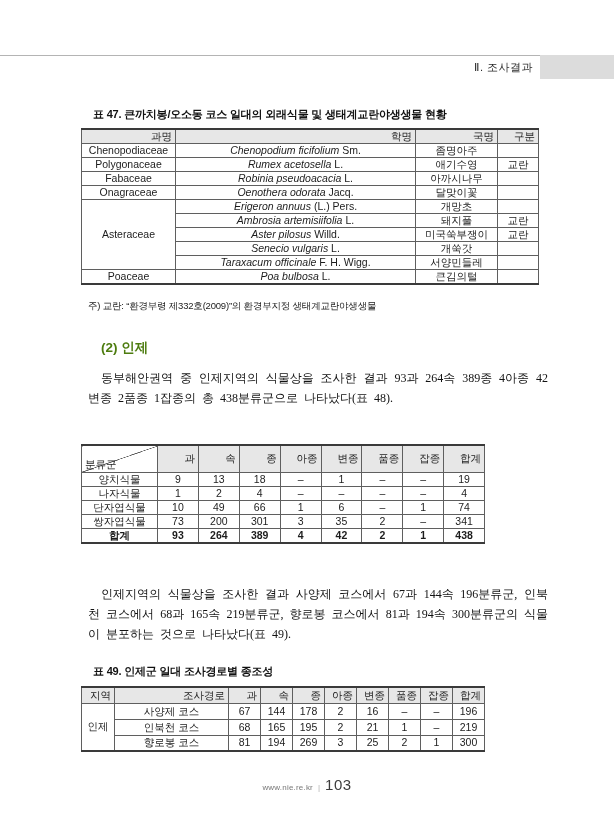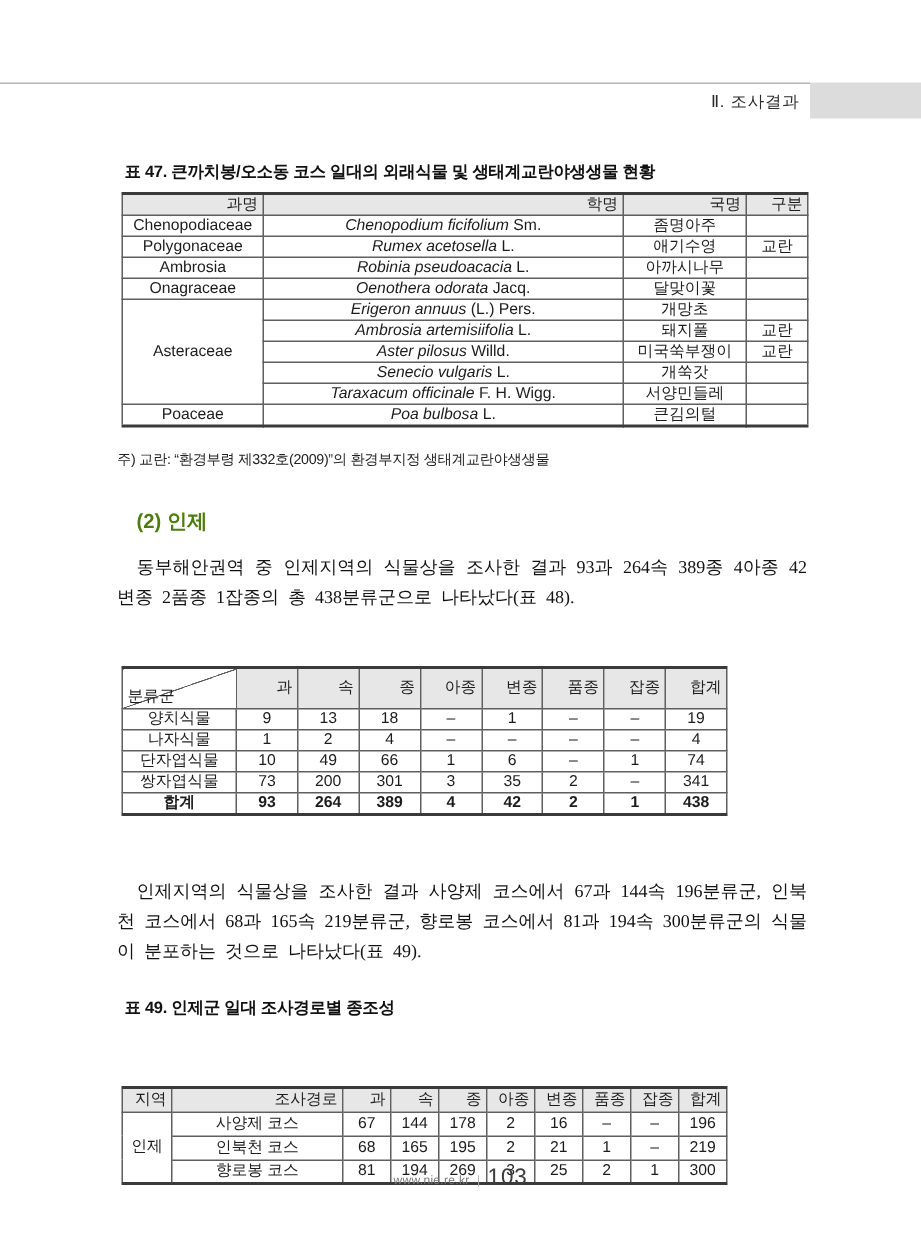--- a/index.html
+++ b/index.html
@@ -9,21 +9,21 @@
     margin:0 auto; overflow:hidden;
     font-family:"Liberation Sans", sans-serif; color:#1c1c1c;
   }
   
   .head-rule { position:absolute; top:55px; left:0; width:540px; height:1px; background:#b4b4b4; }
   .head-title { position:absolute; top:60px; left:0; width:533px; text-align:right;
     font-size:11px; color:#2b2b2b; letter-spacing:.5px; }
   .head-box { position:absolute; top:55px; left:540px; width:74px; height:24px; background:#dcdcdc; }
 
   
-  .abs { position:absolute; left:78px; width:460px; }
+  .abs { position:absolute; left:88px; width:460px; }
   .tbl-title { font-size:11px; font-weight:bold; letter-spacing:-.2px; padding-left:5px; color:#111; }
   .para { font-family:"Liberation Serif", serif; font-size:12px; line-height:20px;
     text-align:justify; text-indent:13px; word-spacing:3px; color:#121212; }
   .sec-title { font-size:13.5px; font-weight:bold; padding-left:13px; color:#4d7c0f; }
   .note { font-size:9.5px; color:#222; letter-spacing:-.2px; }
 
   
   table { border-collapse:collapse; table-layout:fixed; width:404px; margin-left:3px;
     font-size:10.5px; color:#1c1c1c; }
   .tbl { border-top:2px solid #3a3a3a; border-bottom:2px solid #3a3a3a; }
@@ -82,21 +82,21 @@
       <td>좀명아주</td>
       <td></td>
     </tr>
     <tr>
       <td class="cell-left">Polygonaceae</td>
       <td class="cell-sci"><i>Rumex acetosella</i> <span>L.</span></td>
       <td>애기수영</td>
       <td>교란</td>
     </tr>
     <tr>
-      <td class="cell-left">Ambrosia</td>
+      <td class="cell-left">Fabaceae</td>
       <td class="cell-sci"><i>Robinia pseudoacacia</i> <span>L.</span></td>
       <td>아까시나무</td>
       <td></td>
     </tr>
     <tr>
       <td class="cell-left">Onagraceae</td>
       <td class="cell-sci"><i>Oenothera odorata</i> <span>Jacq.</span></td>
       <td>달맞이꽃</td>
       <td></td>
     </tr>
@@ -223,21 +223,21 @@
       <td>1</td>
       <td>438</td>
     </tr>
   </tbody>
     </table>
 
   <div class="abs para" style="top:584px;">인제지역의 식물상을 조사한 결과 사양제 코스에서 67과 144속 196분류군, 인북천 코스에서 68과 165속 219분류군, 향로봉 코스에서 81과 194속 300분류군의 식물이 분포하는 것으로 나타났다(표 49).</div>
 
   <div class="abs tbl-title" style="top:664px;">표 49. 인제군 일대 조사경로별 종조성</div>
 
-  <table class="tbl t49" style="position:absolute; left:78px; top:724px;">
+  <table class="tbl t49" style="position:absolute; left:78px; top:686px;">
     <colgroup>
         <col style="width:33px">
         <col style="width:114px">
         <col>
         <col>
         <col>
         <col>
         <col>
         <col>
         <col>

